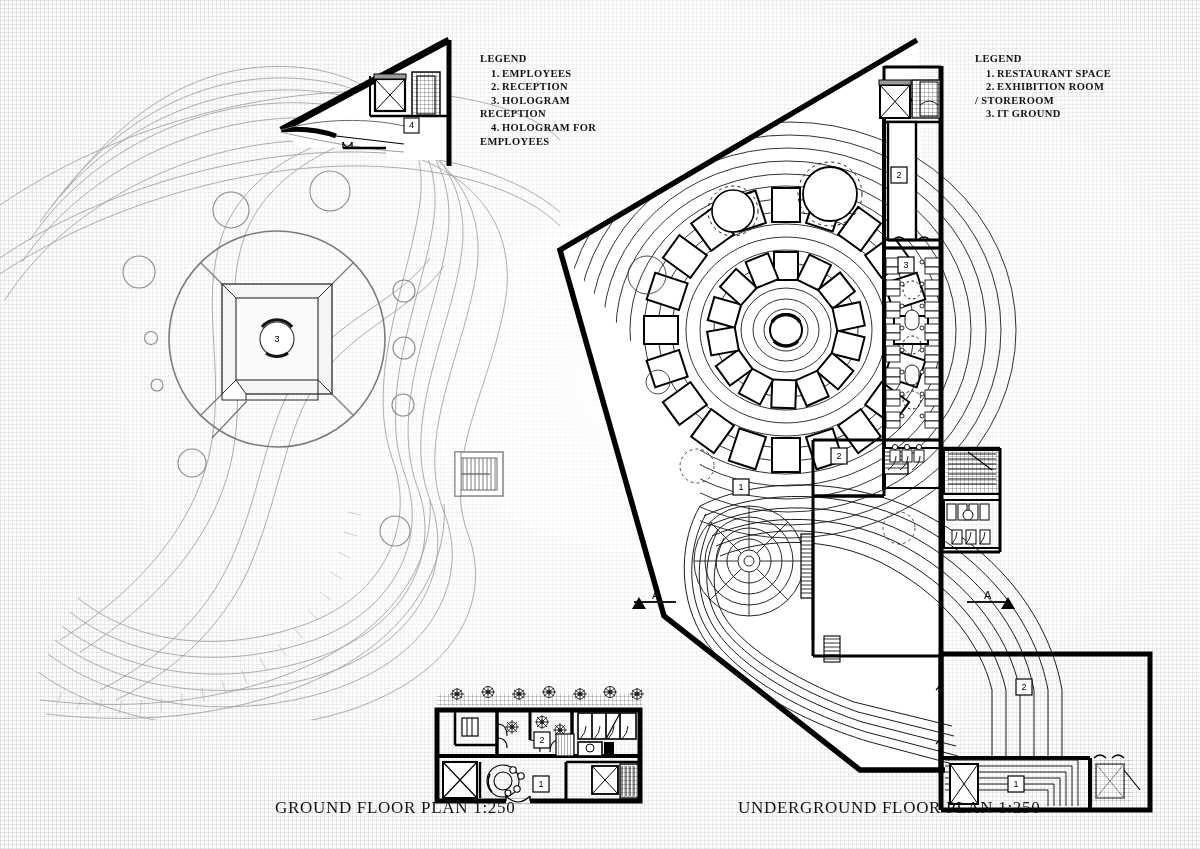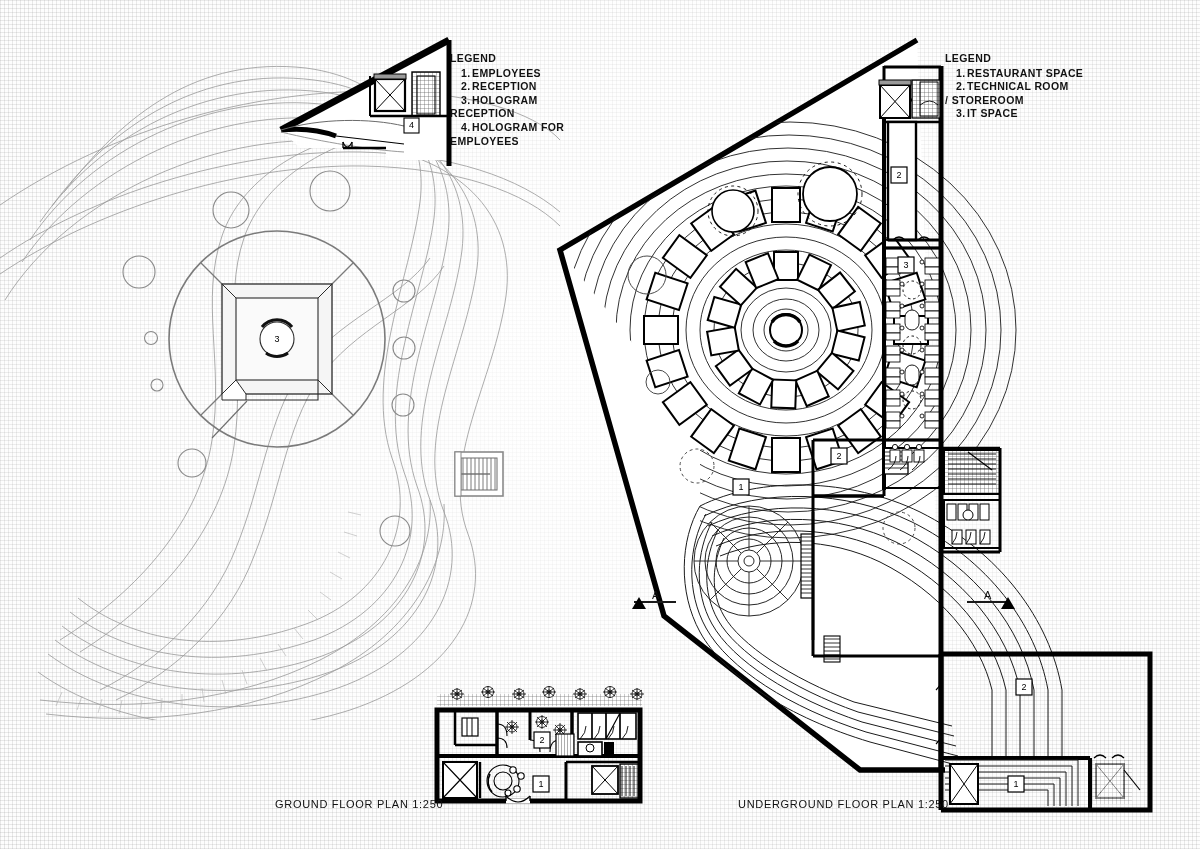--- a/index.html
+++ b/index.html
@@ -36,37 +36,38 @@
     pointer-events: none;
   }
   svg.plan {
     position: absolute;
     left: 0; top: 0;
     width: 1200px;
     height: 849px;
   }
   .legend-block {
     position: absolute;
-    font-family: Liberation Sans, sans-serif;
+    font-family: Liberation Serif, serif;
     font-size: 10.5px;
     font-weight: bold;
     letter-spacing: 0.4px;
     color: #111;
     line-height: 13.6px;
     white-space: nowrap;
+    margin-left: 30px;
   }
   .legend-title { margin-bottom: 1px; }
   .legend-row { display: flex; }
   .legend-num { width: 22px; flex: 0 0 22px; padding-left: 11px; box-sizing: border-box; }
   .legend-txt { }
   .legend-cont { }
   .plan-title {
     position: absolute;
-    font-family: Liberation Sans, sans-serif;
-    font-size: 11px;
+    font-family: Liberation Serif, serif;
+    font-size: 17px;
     font-weight: normal;
     letter-spacing: 0.7px;
     color: #101010;
     white-space: nowrap;
   }
   .sec-label {
     position: absolute;
     font-family: "Liberation Sans", sans-serif;
     font-size: 11px;
     color: #101010;
@@ -824,26 +825,26 @@
   </div>
 
   <div class="legend-block" style="left:945px; top:52px;">
     <div class="legend-title">LEGEND</div>
     <div class="legend-row">
       <span class="legend-num">1.</span>
       <span class="legend-txt">RESTAURANT SPACE</span>
     </div>
     <div class="legend-row">
       <span class="legend-num">2.</span>
-      <span class="legend-txt">TECHNICAL ROOM</span>
+      <span class="legend-txt">EXHIBITION ROOM</span>
     </div>
     <div class="legend-cont">/ STOREROOM</div>
     <div class="legend-row">
       <span class="legend-num">3.</span>
-      <span class="legend-txt">IT SPACE</span>
+      <span class="legend-txt">IT GROUND</span>
     </div>
   </div>
 
   <div class="plan-title" style="left:275px; top:798px;">GROUND FLOOR PLAN 1:250</div>
   <div class="plan-title" style="left:738px; top:798px;">UNDERGROUND FLOOR PLAN 1:250</div>
 
   <div class="sec-label" style="left:652px; top:589px;">A</div>
   <div class="sec-label" style="left:984px; top:589px;">A</div>
 
 </div>

